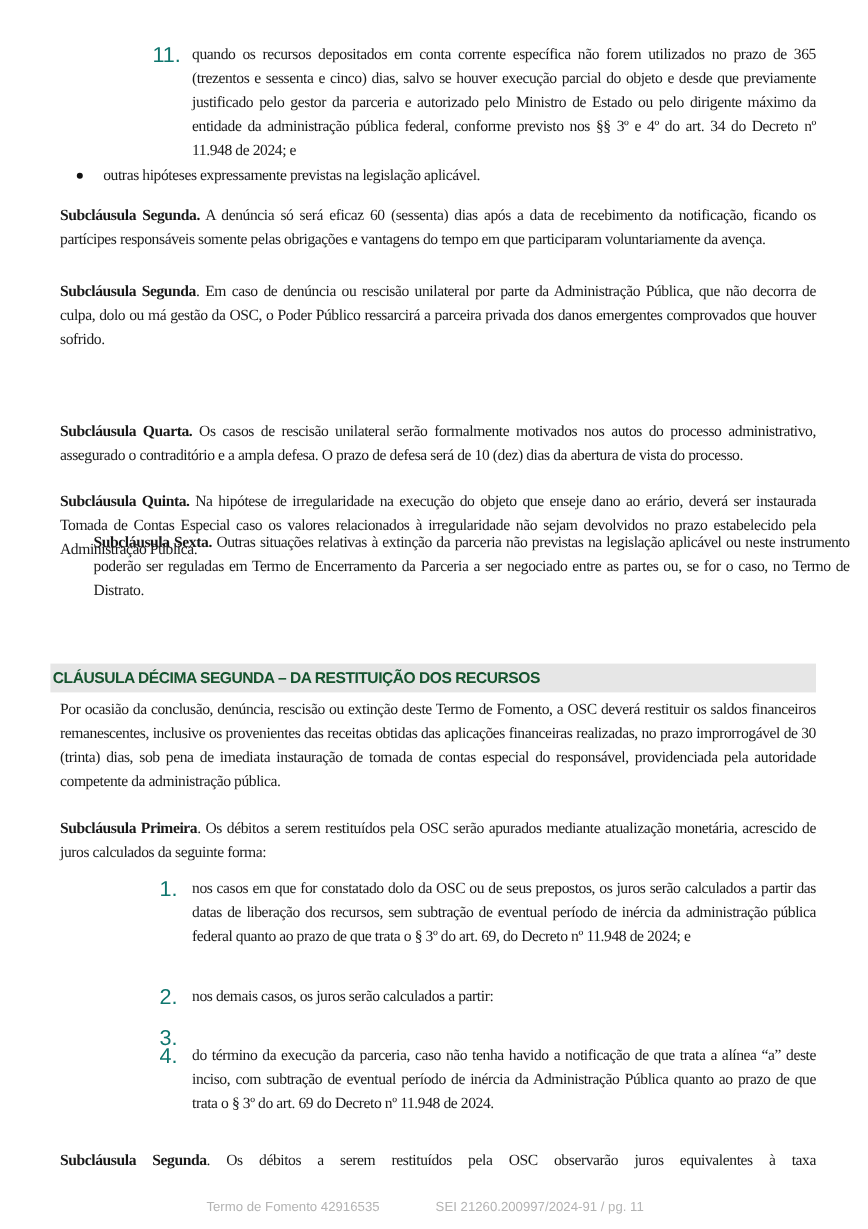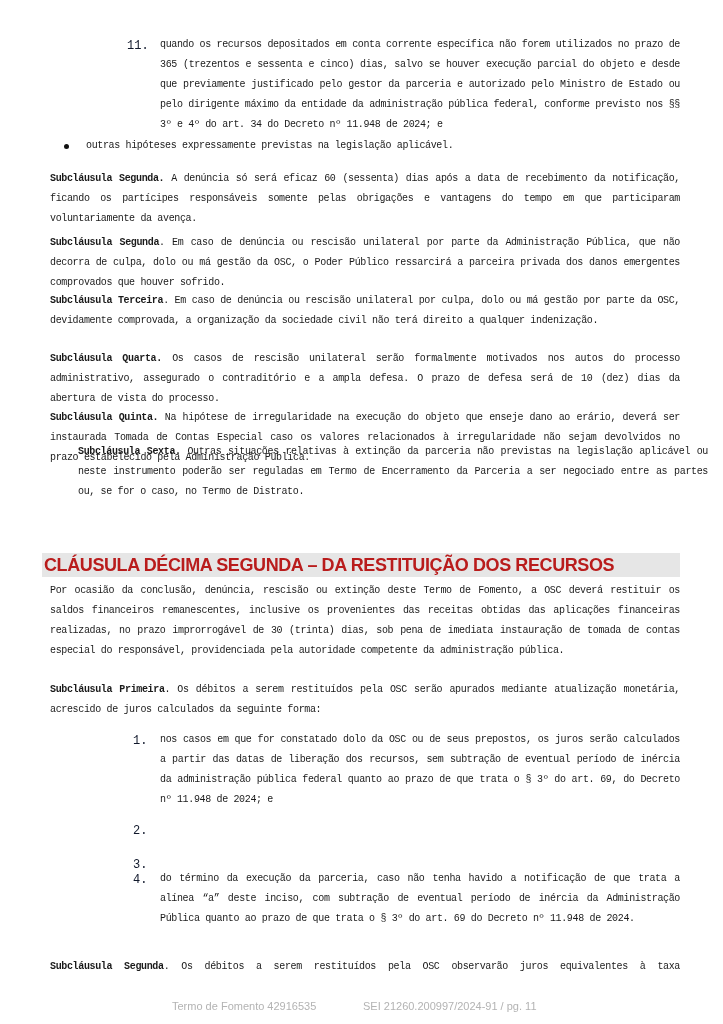--- a/index.html
+++ b/index.html
@@ -4,39 +4,39 @@
 <style>
   html, body { margin: 0; padding: 0; background: #ffffff; }
   body {
     width: 723px; height: 1024px; position: relative; overflow: hidden;
     font-family: "Liberation Sans Narrow", "Liberation Sans", sans-serif;
     color: #1a1a1a;
   }
   .page { position: absolute; left: 0; top: 0; width: 723px; height: 1024px; }
   .txt {
     position: absolute;
-    font-family: Liberation Mono, monospace;
-    font-size: 10px;
+    font-family: Liberation Serif, serif;
+    font-size: 13px;
     line-height: 20px;
     text-align: justify;
     letter-spacing: -0.35px;
     word-spacing: 0px;
     font-stretch: condensed;
   }
   .txt b { font-weight: bold; }
-  .num { position: absolute; font-family: Liberation Mono, monospace; font-size: 12px; line-height: 20px; color: #0f172a; }
+  .num { position: absolute; font-family: Liberation Sans, sans-serif; font-size: 18px; line-height: 20px; color: #0f766e; }
   .bullet { position: absolute; width: 5px; height: 5px; border-radius: 50%; background: #111; }
   .heading-band {
     position: absolute; left: 42px; top: 553px; width: 638px; height: 24px;
     background: #e6e6e6;
   }
   .heading-text {
     position: absolute; left: 44px; top: 555px;
     font-family: "Liberation Sans", sans-serif; font-weight: bold;
-    font-size: 18px; line-height: 20px; letter-spacing: -0.4px; color: #b91c1c;
+    font-size: 13px; line-height: 20px; letter-spacing: -0.4px; color: #14532d;
   }
   .footer {
     position: absolute; top: 1000px; left: 0; width: 723px;
     font-family: "Liberation Sans", sans-serif; font-size: 11px; color: #b3b3b3;
   }
   .footer span { position: absolute; white-space: nowrap; }
 </style>
 </head>
 <body>
 
@@ -47,23 +47,20 @@
 
   <span class="bullet" style="left:64px; top:144px;"></span>
   <div class="txt" style="left:86px; top:136px; width:594px; text-align:left;">outras hipóteses expressamente previstas na legislação aplicável.</div>
 
   <div class="txt" style="left:50px; top:169px; width:630px;">
     <b>Subcláusula  Segunda.</b><span> A denúncia só será eficaz 60 (sessenta) dias após a data de recebimento da notificação, ficando os partícipes responsáveis somente pelas obrigações e vantagens do tempo em que participaram voluntariamente da avença.</span>
   </div>
   <div class="txt" style="left:50px; top:233px; width:630px;">
     <b>Subcláusula Segunda</b><span>. Em caso de denúncia ou rescisão unilateral por parte da Administração Pública, que não decorra de culpa, dolo ou má gestão da OSC, o Poder Público ressarcirá a parceira privada dos danos emergentes comprovados que houver sofrido.</span>
   </div>
-  <div class="txt" style="left:50px; top:291px; width:630px;">
-    <b>Subcláusula Terceira</b><span>. Em caso de denúncia ou rescisão unilateral por culpa, dolo ou má gestão por parte da OSC, devidamente comprovada, a organização da sociedade civil não terá direito a qualquer indenização.</span>
-  </div>
   <div class="txt" style="left:50px; top:349px; width:630px;">
     <b>Subcláusula Quarta.</b><span> Os casos de rescisão unilateral serão formalmente motivados nos autos do processo administrativo, assegurado o contraditório e a ampla defesa. O prazo de defesa será de 10 (dez) dias da abertura de vista do processo.</span>
   </div>
   <div class="txt" style="left:50px; top:408px; width:630px;">
     <b>Subcláusula Quinta.</b><span> Na hipótese de irregularidade na execução do objeto que enseje dano ao erário, deverá ser instaurada Tomada de Contas Especial caso os valores relacionados à irregularidade não sejam devolvidos no prazo estabelecido pela Administração Pública.</span>
   </div>
   <div class="txt" style="left:50px; top:442px; width:630px;margin-left:28px;">
     <b>Subcláusula Sexta.</b><span> Outras situações relativas à extinção da parceria não previstas na legislação aplicável ou neste instrumento poderão ser reguladas em Termo de Encerramento da Parceria a ser negociado entre as partes ou, se for o caso, no Termo de Distrato.</span>
   </div>
 
@@ -73,20 +70,21 @@
   <div class="txt" style="left:50px; top:581px; width:630px;">Por ocasião da conclusão, denúncia, rescisão ou extinção deste Termo de Fomento, a OSC deverá restituir os saldos financeiros remanescentes, inclusive os provenientes das receitas obtidas das aplicações financeiras realizadas, no prazo improrrogável de 30 (trinta) dias, sob pena de imediata instauração de tomada de contas especial do responsável, providenciada pela autoridade competente da administração pública.</div>
 
   <div class="txt" style="left:50px; top:680px; width:630px;">
     <b>Subcláusula Primeira</b><span>. Os débitos a serem restituídos pela OSC serão apurados mediante atualização monetária, acrescido de juros calculados da seguinte forma:</span>
   </div>
 
   <span class="num" style="left:133px; top:731px;">1.</span>
   <div class="txt" style="left:160px; top:730px; width:520px;">nos casos em que for constatado dolo da OSC ou de seus prepostos, os juros serão calculados a partir das datas de liberação dos recursos, sem subtração de eventual período de inércia da administração pública federal quanto ao prazo de que trata o § 3º do art. 69, do Decreto nº 11.948 de 2024; e</div>
 
   <span class="num" style="left:133px; top:821px;">2.</span>
+  <div class="txt" style="left:160px; top:820px; width:520px;">nos demais casos, os juros serão calculados a partir:</div>
 
   <span class="num" style="left:133px; top:855px;">3.</span>
 
   <span class="num" style="left:133px; top:870px;">4.</span>
   <div class="txt" style="left:160px; top:869px; width:520px;">do término da execução da parceria, caso não tenha havido a notificação de que trata a alínea “a” deste inciso, com subtração de eventual período de inércia da Administração Pública quanto ao prazo de que trata o § 3º do art. 69 do Decreto nº 11.948 de 2024.</div>
 
   <div class="txt" style="left:50px; top:957px; width:630px; text-align-last: justify;">
     <b>Subcláusula Segunda</b><span>. Os débitos a serem restituídos pela OSC observarão juros equivalentes à taxa</span>
   </div>
 

